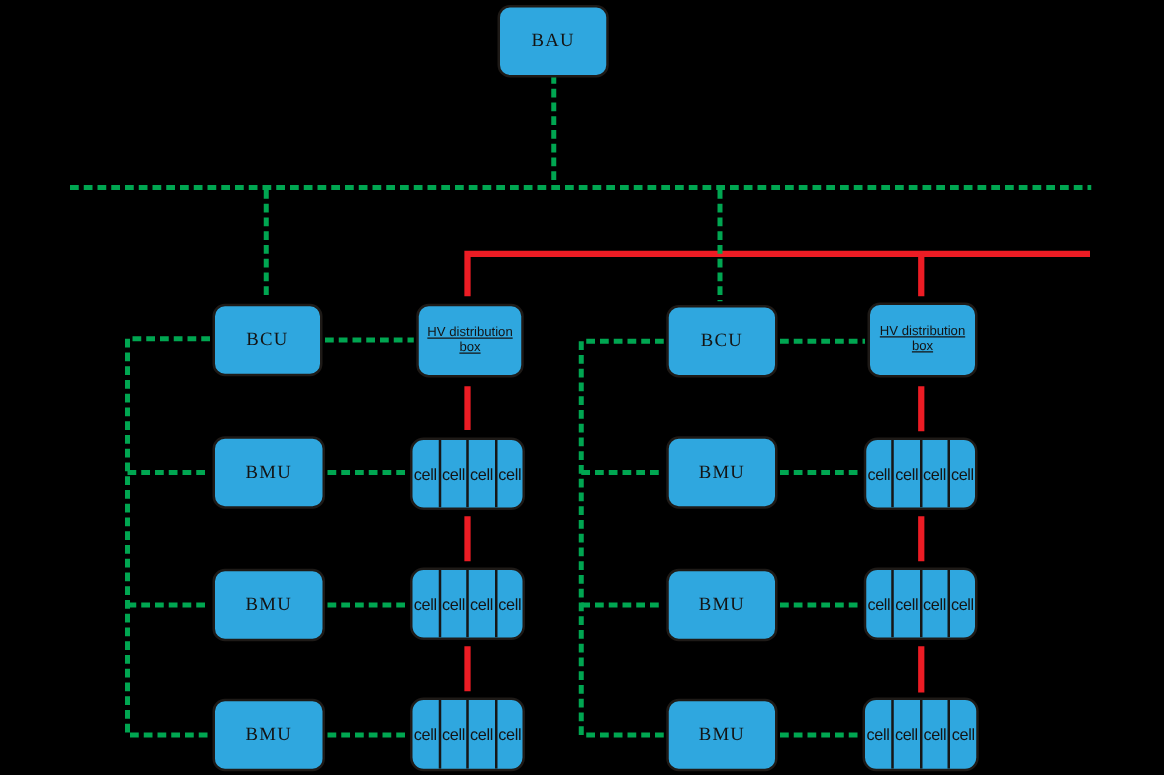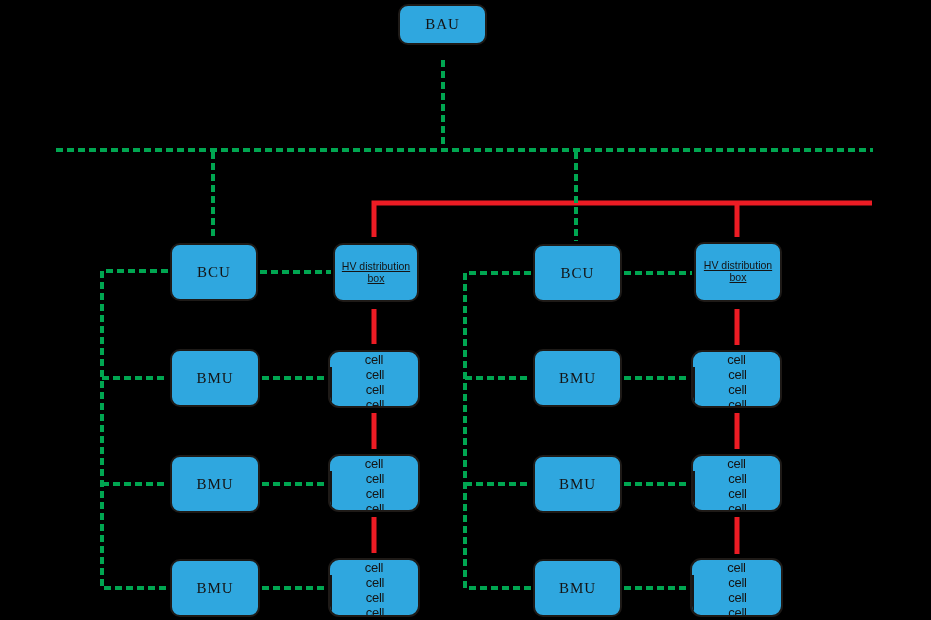--- a/index.html
+++ b/index.html
@@ -46,21 +46,20 @@
     text-decoration: underline;
   }
   .cell-group {
     position: absolute;
     box-sizing: border-box;
     background: var(--node-fill);
     border: 2px solid var(--node-border);
     border-radius: 11px;
     overflow: hidden;
     display: flex;
-    flex-direction: column;
   }
   .cell {
     flex: 1 1 0;
     display: flex; align-items: center; justify-content: center;
     font-family: "Liberation Sans", sans-serif;
     font-size: 13px;
     letter-spacing: -0.3px;
     color: var(--node-text);
     border-left: 2.5px solid var(--cell-divider);
     min-width: 0;
@@ -100,21 +99,21 @@
       <path d="M531,273 L465,273 L465,588 L531,588"></path>
       <path d="M465,378 L531,378"></path>
       <path d="M465,484 L531,484"></path>
       <path d="M624,273 L692,273"></path>
       <path d="M624,378 L689,378"></path>
       <path d="M624,484 L689,484"></path>
       <path d="M624,588 L689,588"></path>
     </g>
   </svg>
 
-  <div class="node" style="left:398px; top:4px; width:89px; height:41px;">
+  <div class="node" style="left:398px; top:4px; width:89px; height:58px;">
     <span class="serif-label">BAU</span>
   </div>
 
   <div class="node" style="left:170px; top:243px; width:88px; height:58px;">
     <span class="serif-label">BCU</span>
   </div>
 
   <div class="node" style="left:333px; top:243px; width:86px; height:59px;">
     <span class="hv-label">HV distribution box</span>
   </div>

